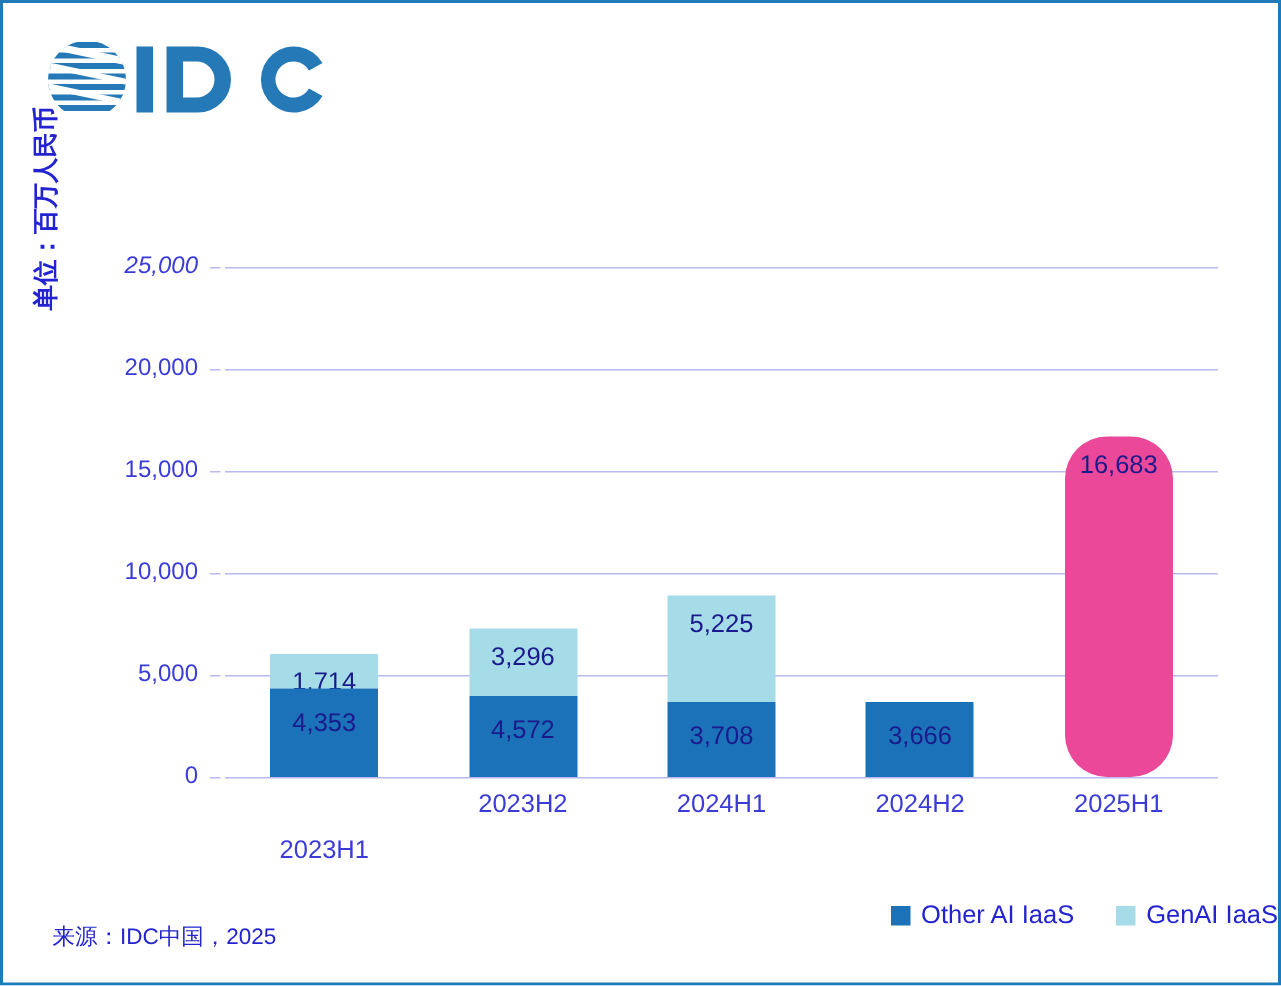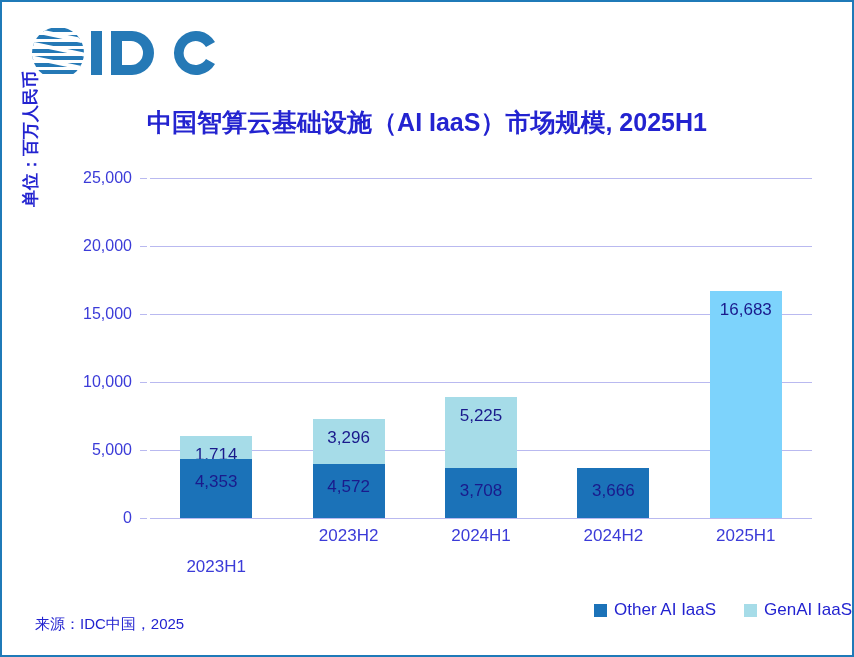--- a/index.html
+++ b/index.html
@@ -215,21 +215,20 @@
     </svg>
     <svg class="logo-word" width="128" height="52" viewBox="0 0 128 52">
       <g fill="#2579b6">
         <rect x="2" y="4" width="11" height="44"></rect>
         <path d="M22 4 h21 a22 22 0 0 1 0 44 h-21 z M33 14 v24 h9 a12 12 0 0 0 0 -24 z"></path>
         <path d="M126 15 a22 22 0 1 0 0 22 l-9 -5 a12 12 0 1 1 0 -12 z"></path>
       </g>
     </svg>
   </div>
 
-  <div class="chart-title">中国智算云基础设施（AI IaaS）市场规模, 2025H1</div>
 
   <div class="y-axis-title">单位：百万人民币</div>
 
   <div class="plot">
     <div id="gridlines">
         <div class="gridline" style="top: 340px;"></div>
         <div class="tick-mark" style="top: 340px;"></div>
         <div class="tick-label" style="top: 340px;">0</div>
         <div class="gridline" style="top: 272px;"></div>
         <div class="tick-mark" style="top: 272px;"></div>
@@ -238,21 +237,21 @@
         <div class="tick-mark" style="top: 204px;"></div>
         <div class="tick-label" style="top: 204px;">10,000</div>
         <div class="gridline" style="top: 136px;"></div>
         <div class="tick-mark" style="top: 136px;"></div>
         <div class="tick-label" style="top: 136px;">15,000</div>
         <div class="gridline" style="top: 68px;"></div>
         <div class="tick-mark" style="top: 68px;"></div>
         <div class="tick-label" style="top: 68px;">20,000</div>
         <div class="gridline" style="top: 0px;"></div>
         <div class="tick-mark" style="top: 0px;"></div>
-        <div class="tick-label" style="top: 0px;">25,000</div>
+        <div class="tick-label" style="top: 0px; font-style: italic;">25,000</div>
       </div>
     <div class="bars-layer" id="bars-layer">
         <div class="bar-group" style="left: 66.2px;">
           <div class="seg gen" style="height: 23.3104px; background: rgb(166, 220, 232);">
             <span class="seg-label">1,714</span>
           </div>
           <div class="seg other" style="height: 59.2008px; background: rgb(27, 114, 184);">
             <span class="seg-label">4,353</span>
           </div>
         </div>
@@ -271,21 +270,21 @@
           <div class="seg other" style="height: 50.4288px; background: rgb(27, 114, 184);">
             <span class="seg-label">3,708</span>
           </div>
         </div>
         <div class="bar-group" style="left: 463.4px;">
           <div class="seg other" style="height: 49.8576px; background: rgb(27, 114, 184);">
             <span class="seg-label">3,666</span>
           </div>
         </div>
         <div class="bar-group" style="left: 595.8px;">
-          <div class="seg gen" style="height: 226.889px; background: #7dd3fc;">
+          <div class="seg gen" style="height: 226.889px; background: #ec4899; border-radius: 28px;">
             <span class="seg-label">16,683</span>
           </div>
         </div>
       </div>
   </div>
 
   <div class="x-labels" id="x-labels">
       <div class="x-label" style="left: 66.2px; margin-top: 31px;">2023H1</div>
       <div class="x-label" style="left: 198.6px;">2023H2</div>
       <div class="x-label" style="left: 331px;">2024H1</div>

